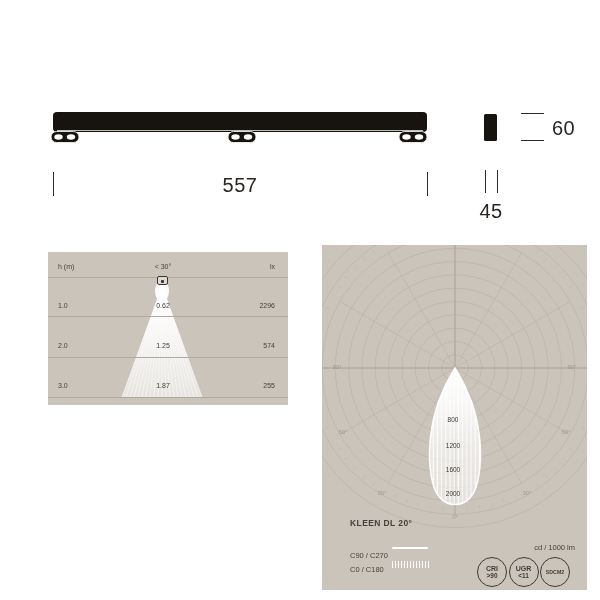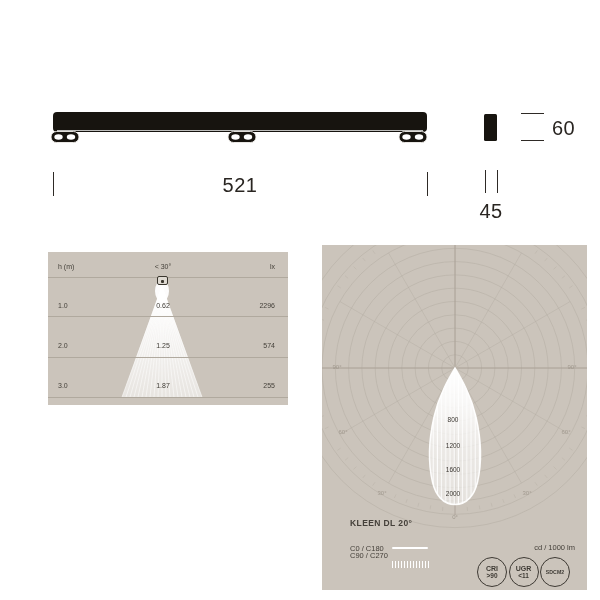--- a/index.html
+++ b/index.html
@@ -52,21 +52,21 @@
     <rect x="351" y="23.5" width="28" height="11" rx="5.5" fill="#17140f" stroke="#f5f3ef" stroke-width="0.9"></rect>
     <ellipse cx="358.5" cy="29" rx="4.2" ry="2.7" fill="#ffffff"></ellipse>
     <ellipse cx="371" cy="29" rx="4.2" ry="2.7" fill="#ffffff"></ellipse>
   </g>
 </svg>
 
 <div class="abs endview" style="left:484px;top:114px;width:13px;height:27px;"></div>
 
 <div class="abs tickv" style="left:52.5px;top:172px;height:24px;"></div>
 <div class="abs tickv" style="left:426.5px;top:172px;height:24px;"></div>
-<div class="abs dim-label center" style="left:48px;top:174px;width:384px;">521</div>
+<div class="abs dim-label center" style="left:48px;top:174px;width:384px;">557</div>
 
 <div class="abs tickh" style="left:521px;top:113px;width:23px;"></div>
 <div class="abs tickh" style="left:521px;top:139.5px;width:23px;"></div>
 <div class="abs dim-label" style="left:552px;top:117px;">60</div>
 
 <div class="abs tickv" style="left:484.5px;top:170px;height:23px;"></div>
 <div class="abs tickv" style="left:497px;top:170px;height:23px;"></div>
 <div class="abs dim-label center" style="left:474px;top:200px;width:34px;">45</div>
 
 <div class="abs panel" style="left:48px;top:252px;width:240px;height:153px;">
@@ -249,21 +249,21 @@
   <div class="abs ang-label" style="left:53px;top:245px;">30°</div>
   <div class="abs ang-label" style="left:126px;top:269px;">0°</div>
   <div class="abs ang-label" style="left:198px;top:245px;">30°</div>
   <div class="abs ang-label" style="left:237px;top:184px;">60°</div>
   <div class="abs ang-label" style="left:243px;top:119px;">90°</div>
 
   <div class="abs polar-title" style="left:28px;top:273px;">KLEEN DL 20°</div>
 
   <div class="abs legend-text" style="left:28px;top:306px;">C90 / C270</div>
   <div class="abs legend-line" style="left:70px;top:301.5px;"></div>
-  <div class="abs legend-text" style="left:28px;top:299px;">C0 / C180</div>
+  <div class="abs legend-text" style="left:28px;top:320px;">C0 / C180</div>
   <div class="abs legend-hatch" style="left:70px;top:316px;"></div>
 
   <div class="abs legend-text" style="right:12px;top:298px;">cd / 1000 lm</div>
 
   <div class="abs badge" style="left:155px;top:312px;">
     <span class="b1">CRI</span>
     <span class="b2">&gt;90</span>
   </div>
   <div class="abs badge" style="left:186.5px;top:312px;">
     <span class="b1">UGR</span>

